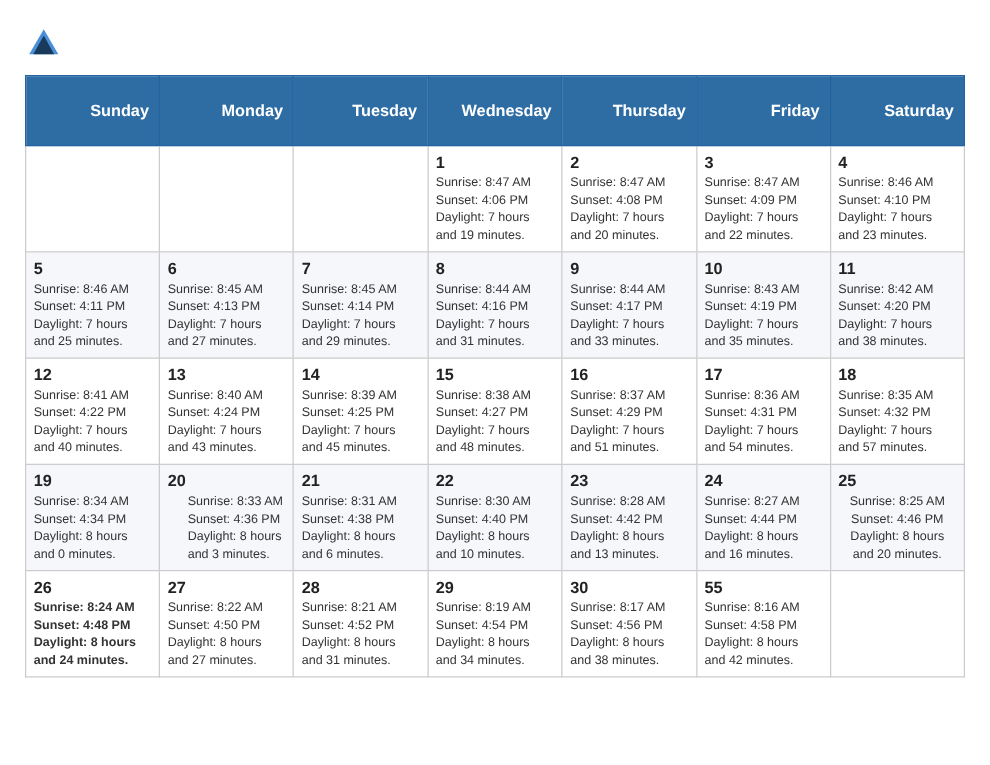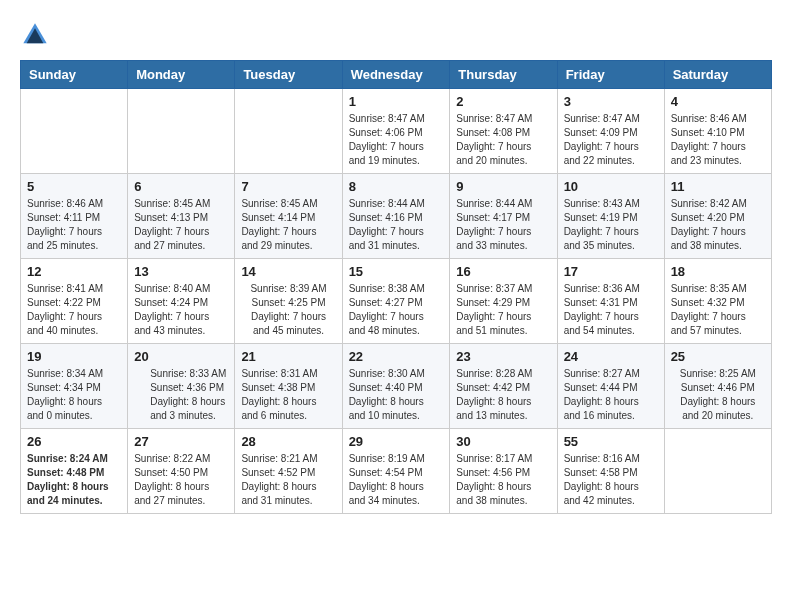--- a/index.html
+++ b/index.html
@@ -47,22 +47,22 @@
       color: #555;
     }
     .calendar {
       width: 100%;
       border-collapse: collapse;
       border: 1px solid #ccc;
     }
     .calendar th {
       background: #2e6da4;
       color: #fff;
-      text-align: left;
-      padding: 6px 8px;
+      text-align: right;
+      padding: 20px 8px;
       font-size: 13px;
       border: 1px solid #2563a0;
     }
     .calendar td {
       vertical-align: top;
       border: 1px solid #ccc;
       padding: 5px 6px;
       width: 108px;
       min-height: 80px;
       font-size: 11px;
@@ -214,21 +214,21 @@
         </td>
         <td>
           <div class="day-num">13</div>
           <div class="day-info" style="white-space: pre-line;">Sunrise: 8:40 AM
 Sunset: 4:24 PM
 Daylight: 7 hours
 and 43 minutes.</div>
         </td>
         <td>
           <div class="day-num">14</div>
-          <div class="day-info" style="white-space: pre-line; text-align: center;">Sunrise: 8:39 AM
+          <div class="day-info" style="white-space: pre-line;">Sunrise: 8:39 AM
 Sunset: 4:25 PM
 Daylight: 7 hours
 and 45 minutes.</div>
         </td>
         <td>
           <div class="day-num">15</div>
           <div class="day-info" style="white-space: pre-line;">Sunrise: 8:38 AM
 Sunset: 4:27 PM
 Daylight: 7 hours
 and 48 minutes.</div>

